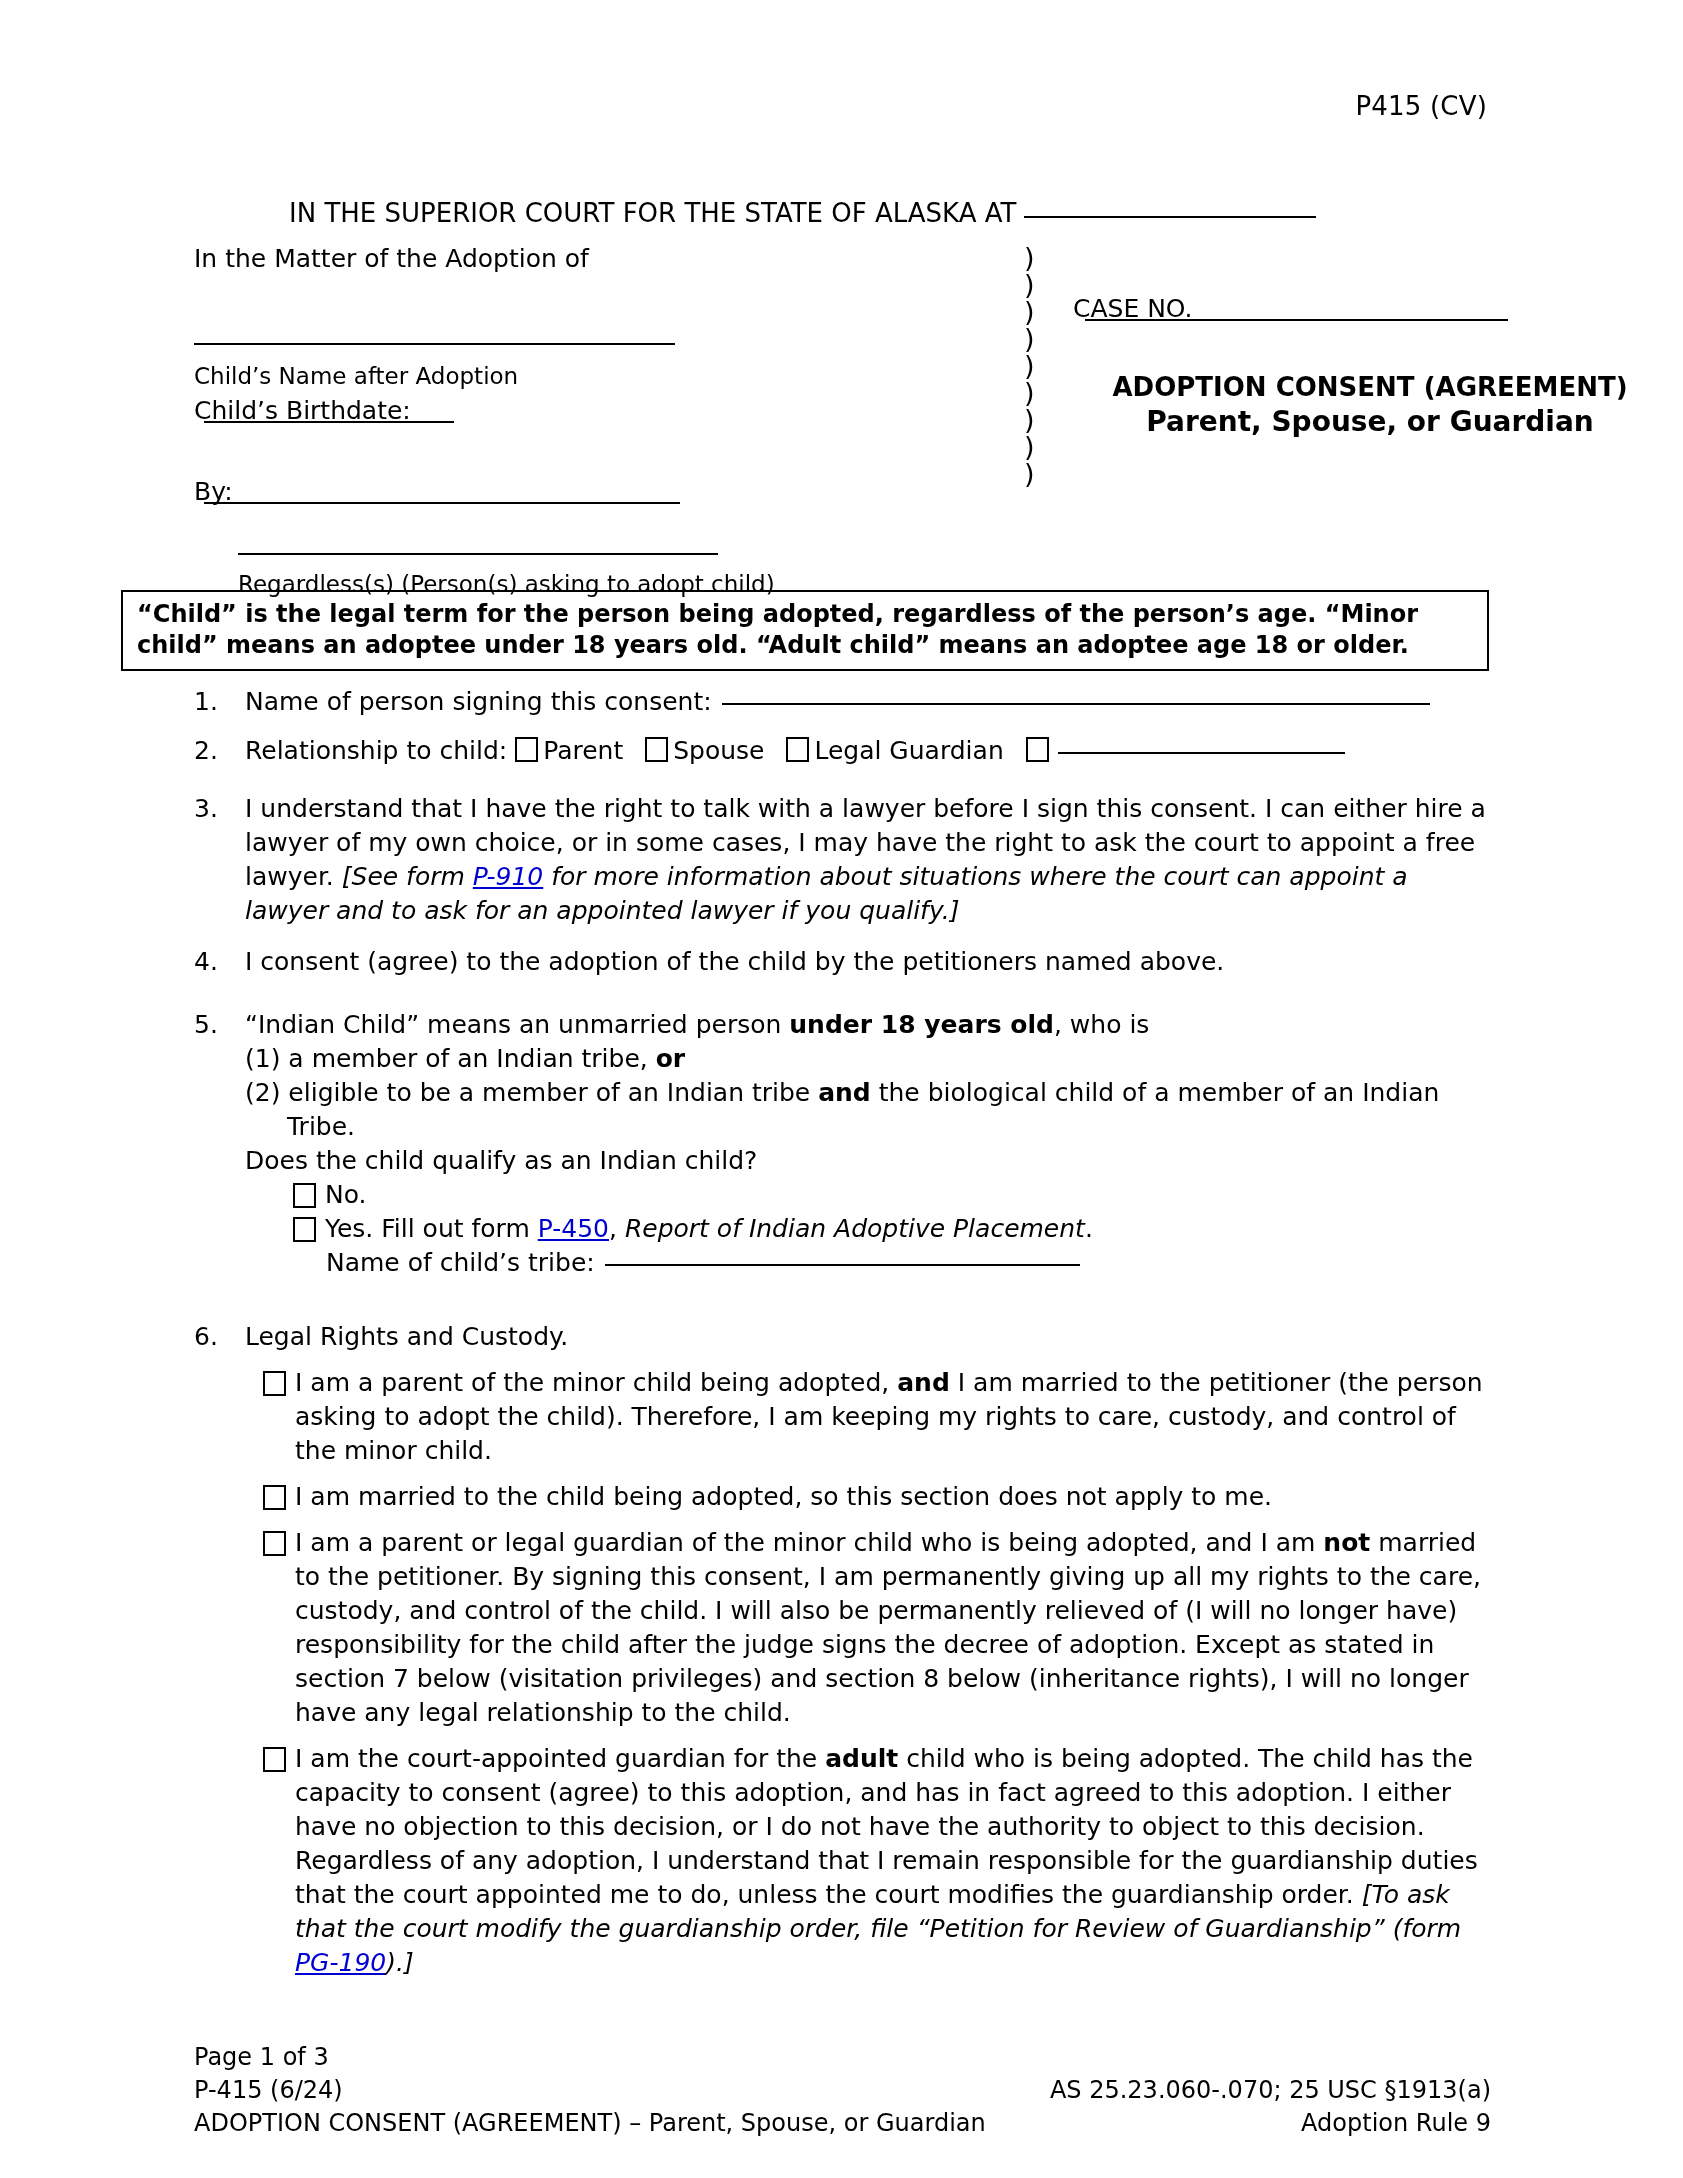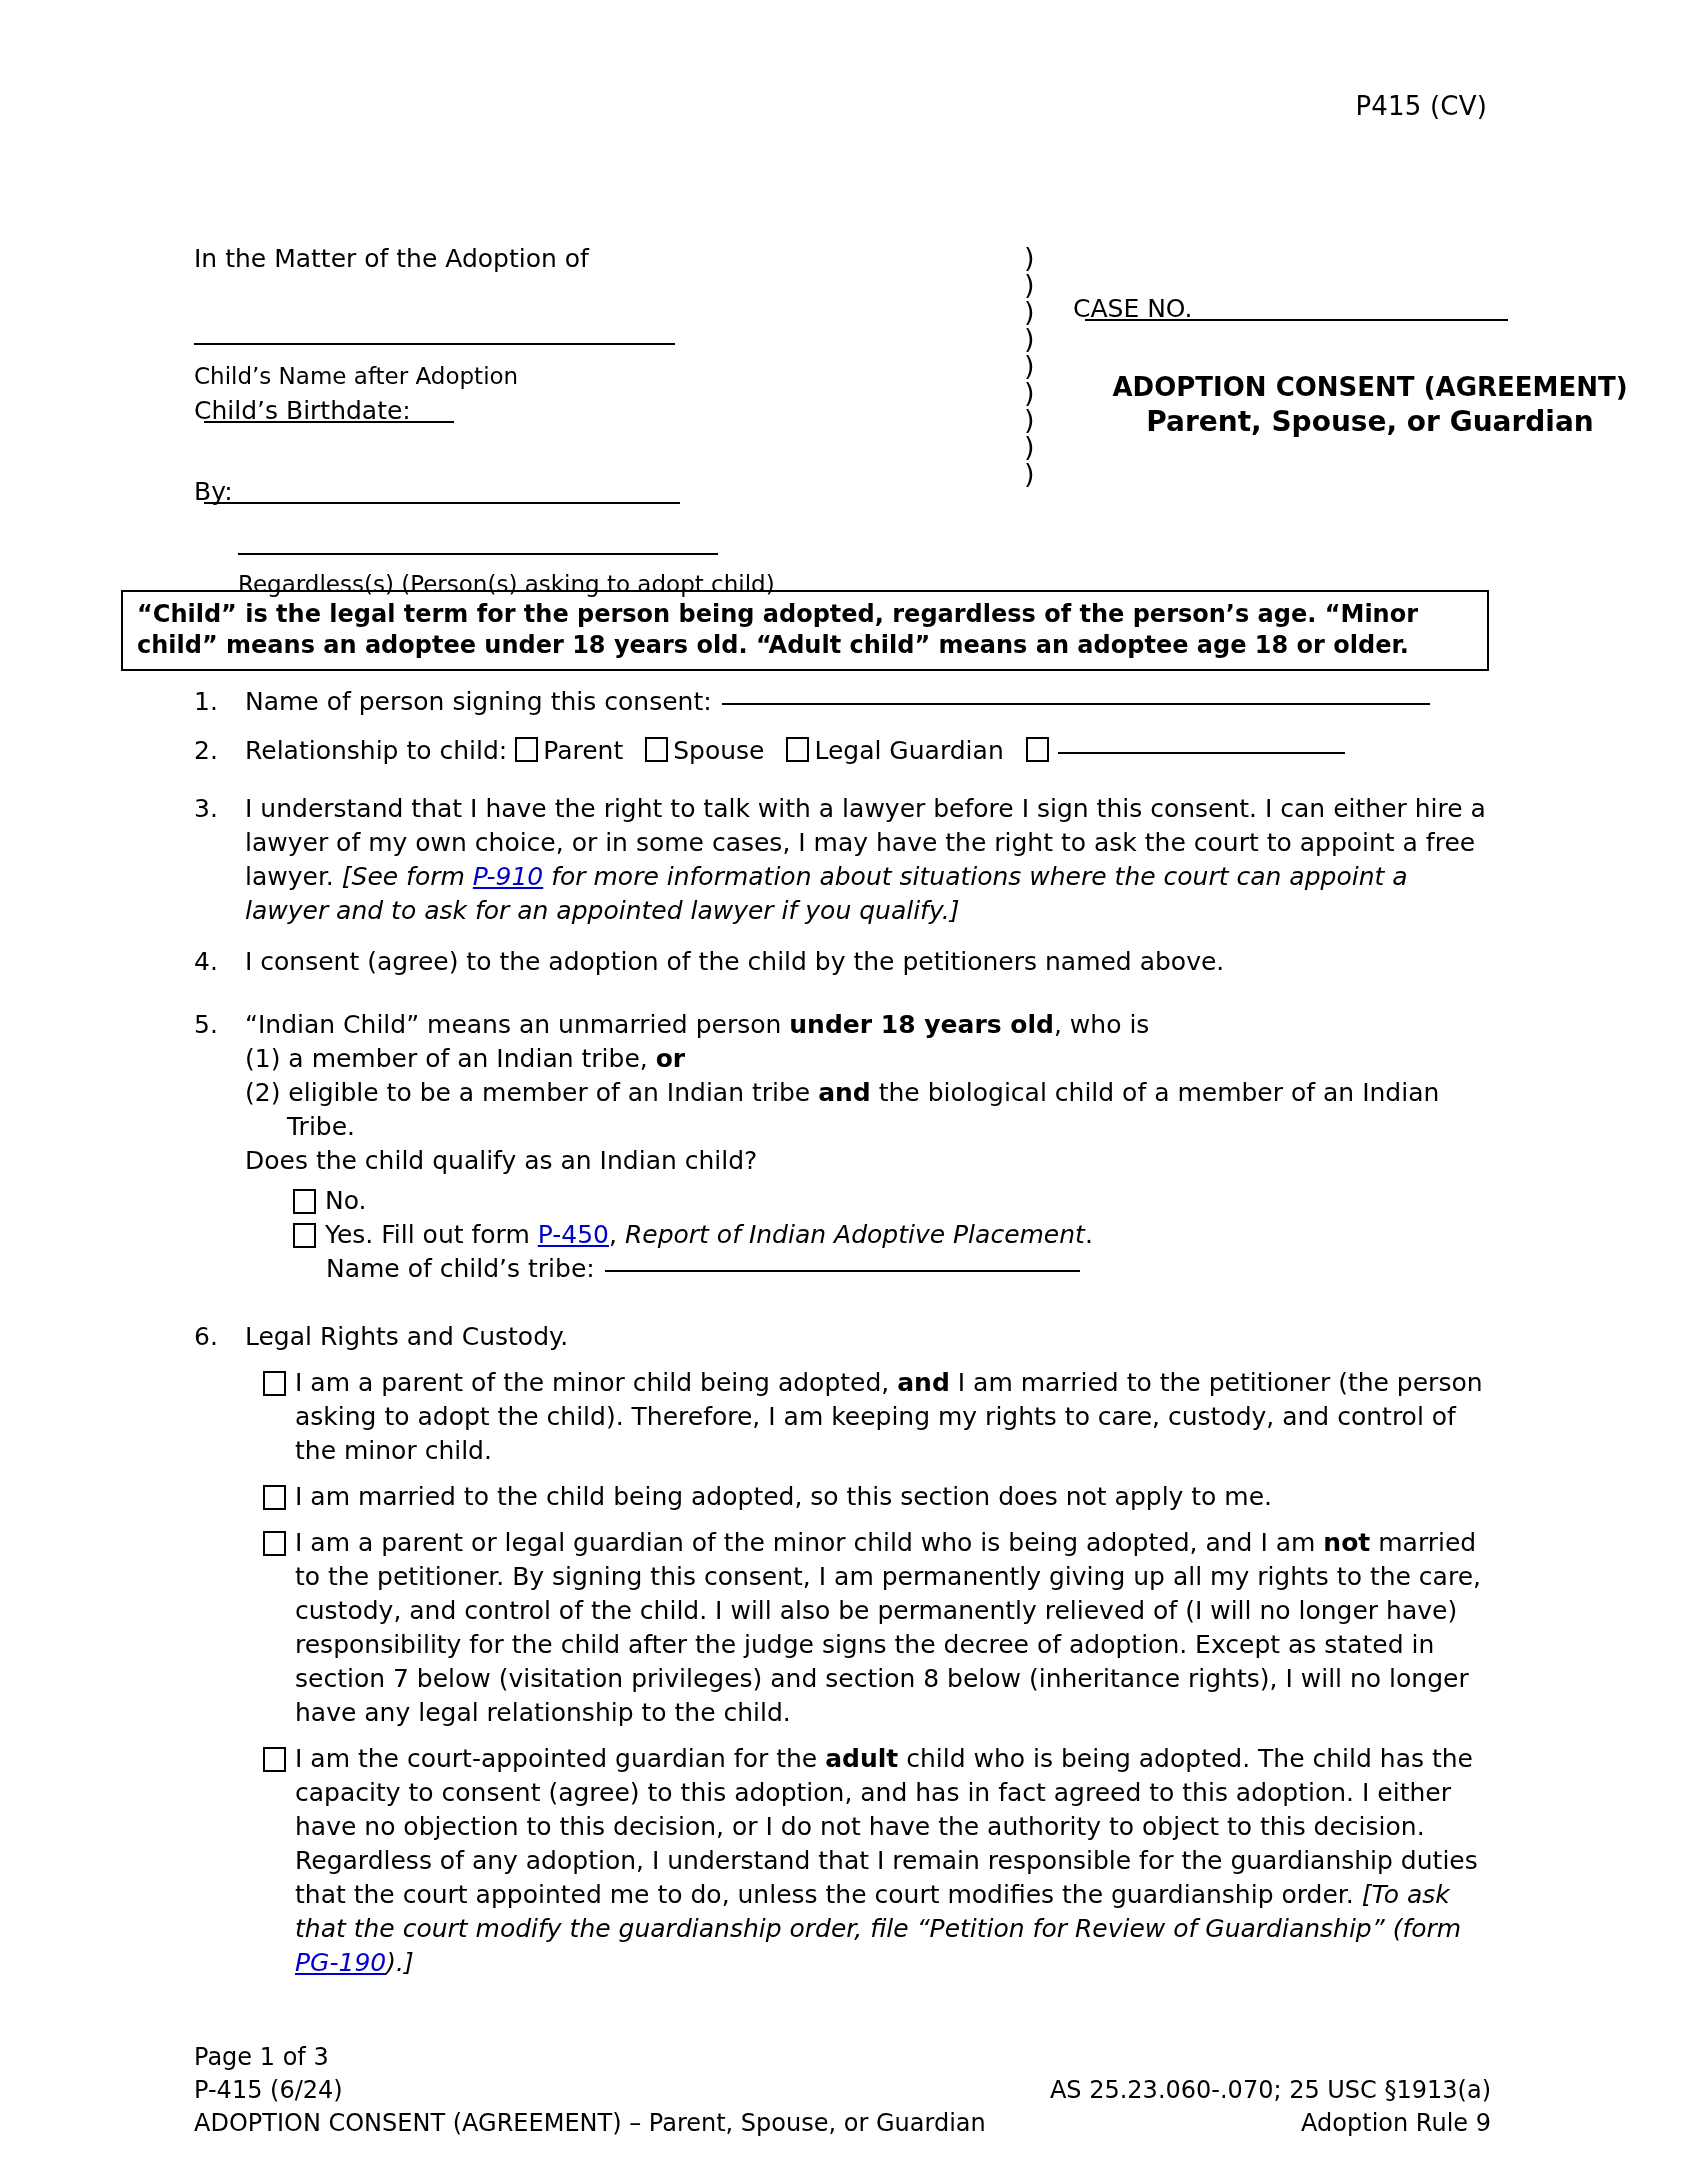--- a/index.html
+++ b/index.html
@@ -180,20 +180,24 @@
   }
   .footer-row { display: flex; justify-content: space-between; white-space: nowrap; }
 </style>
 </head>
 <body>
 
 <div class="page">
 
   <div class="form-code">P415 (CV)</div>
 
+  <div class="court-line">
+    <span class="ct-text">IN THE SUPERIOR COURT FOR THE STATE OF ALASKA AT</span>
+    <span class="rule"></span>
+  </div>
 
   <div class="caption">
 
     <div class="cap-left">
       <div style="height:27px">
         <span class="lbl">In the Matter of the Adoption of</span>
       </div>
       <div style="height:55px"></div>
       <div>
         <span class="ul-line" style="width:481px"></span>
@@ -289,21 +293,21 @@
         <span>“Indian Child” means an unmarried person </span><b>under 18 years old</b><span>, who is</span>
       </div>
       <div>
         <span>(1) a member of an Indian tribe, </span><b>or</b>
       </div>
       <div style="padding-left:42px;text-indent:-42px">
         <span>(2) eligible to be a member of an Indian tribe </span><b>and</b><span> the biological child of a member of an Indian Tribe.</span>
       </div>
       <div>Does the child qualify as an Indian child?</div>
 
-      <div class="cb-row" style="padding-left:48px;margin-top:6px">
+      <div class="cb-row" style="padding-left:48px;margin-top:0">
         <span class="cb"></span>
         <span class="cb-text">No.</span>
       </div>
 
       <div class="cb-row" style="padding-left:48px">
         <span class="cb"></span>
         <span class="cb-text"><span>Yes.  Fill out form </span><a class="link" href="#">P-450</a><span>, </span><i>Report of Indian Adoptive Placement</i><span>.</span></span>
       </div>
 
       <div style="padding-left:81px">

